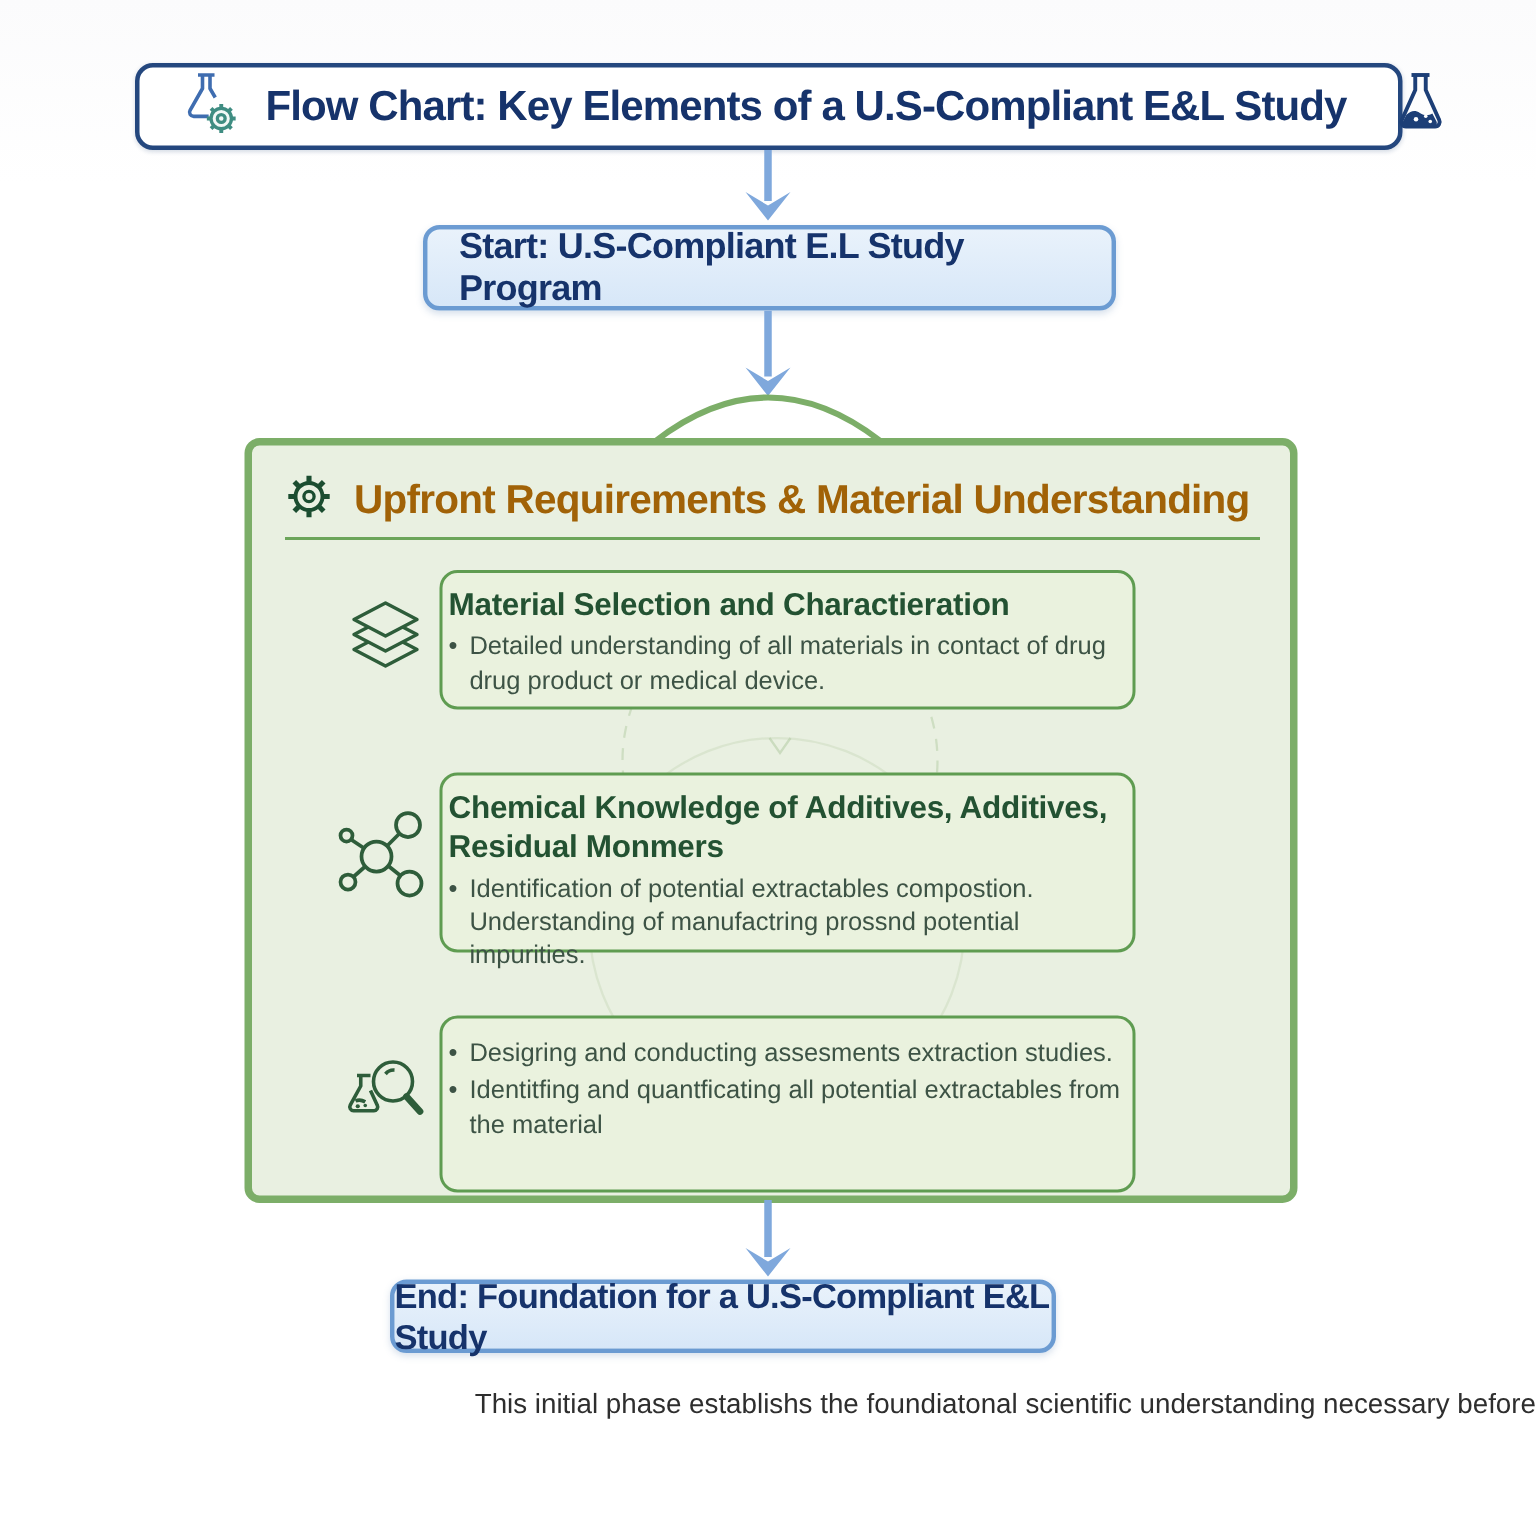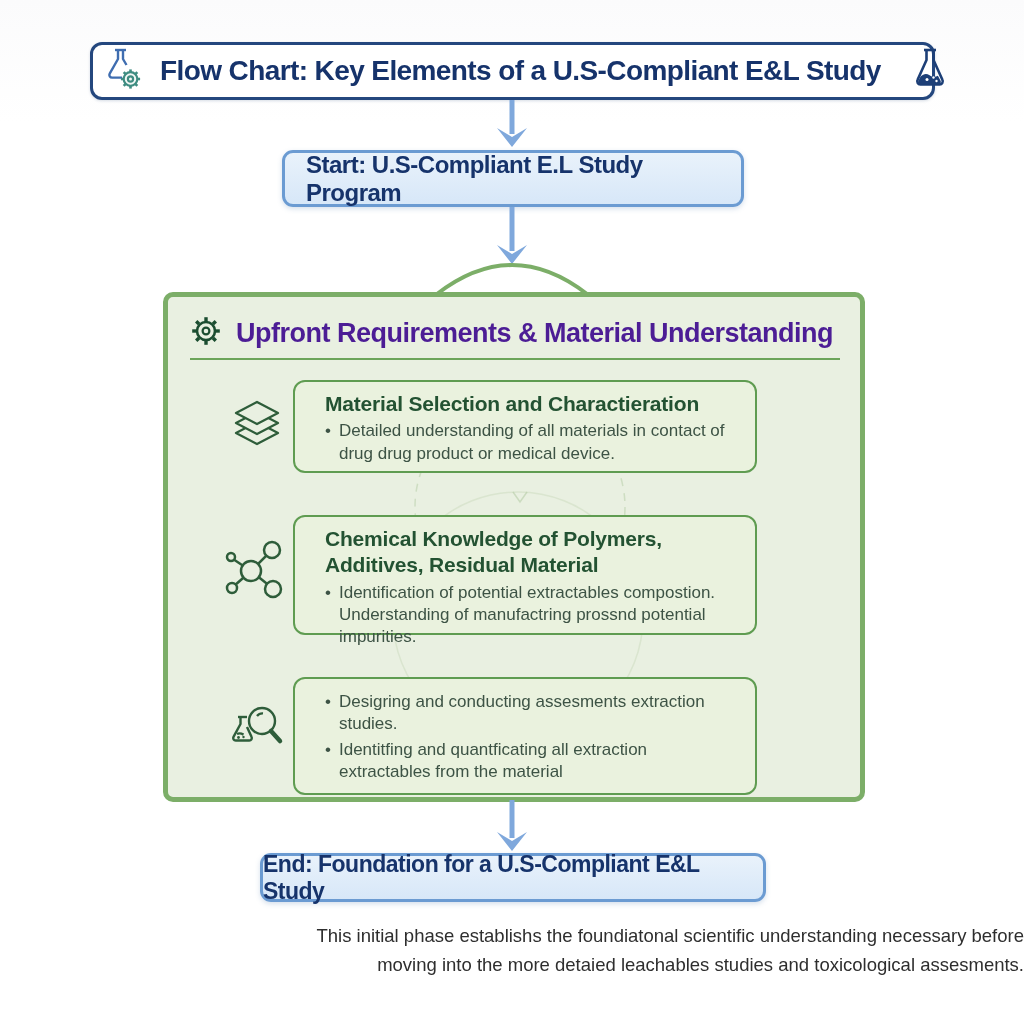--- a/index.html
+++ b/index.html
@@ -5,62 +5,62 @@
   html,body{margin:0;padding:0;background:#ffffff;}
   .canvas{
     position:relative;width:1024px;height:1024px;margin:0 auto;
     background:linear-gradient(180deg,#fbfbfc 0%,#ffffff 12%);
     font-family:"Liberation Sans",sans-serif;overflow:hidden;
   }
   
   .title-box{
     position:absolute;left:90px;top:42px;width:845px;height:58px;box-sizing:border-box;
     background:#ffffff;border:3px solid #24477e;border-radius:12px;
-    display:flex;align-items:center;padding:0 7px;gap:14px;
+    display:flex;align-items:center;padding:0 24px;gap:14px;
     box-shadow:0 1px 3px rgba(30,60,110,.18);
   }
   .title-text{
     font-size:28px;font-weight:bold;color:#16336b;letter-spacing:-0.6px;white-space:nowrap;
   }
   .title-box .spacer{flex:1;}
   
   .blue-node{
     position:absolute;box-sizing:border-box;border:3px solid #6b9bd2;border-radius:11px;
     background:linear-gradient(180deg,#e9f2fb 0%,#d7e7f8 100%);
     display:flex;align-items:center;justify-content:center;
     color:#16336b;font-weight:bold;letter-spacing:-0.5px;
     box-shadow:0 2px 5px rgba(90,130,180,.25);
   }
   .start-node{left:282px;top:150px;width:462px;height:57px;font-size:24px;padding-left:21px;}
-  .end-node{left:260px;top:853px;width:506px;height:49px;font-size:23px;justify-content:center;}
+  .end-node{left:260px;top:853px;width:444px;height:49px;font-size:23px;justify-content:center;}
   
   .arrow{position:absolute;left:492px;width:40px;}
   .arrow line{stroke:#7fa8dc;stroke-width:5;}
   .arrow polygon{fill:#7fa8dc;}
   .arc-bump{position:absolute;left:432px;top:260px;width:160px;height:36px;}
   
   .green-box{
     position:absolute;left:163px;top:292px;width:702px;height:510px;box-sizing:border-box;
     background:#e9f0e1;border:5px solid #7cae68;border-radius:10px;
   }
   .deco{position:absolute;left:0;top:0;width:100%;height:100%;z-index:0;pointer-events:none;}
   .section-header{
     position:absolute;left:20px;top:16px;display:flex;align-items:center;gap:12px;z-index:1;
   }
   .section-header-text{
-    font-size:27px;font-weight:bold;color:#4c1d95;letter-spacing:-0.5px;white-space:nowrap;
+    font-size:27px;font-weight:bold;color:#a16207;letter-spacing:-0.5px;white-space:nowrap;
   }
   .section-divider{
     position:absolute;left:22px;top:61px;width:650px;height:2px;background:#6ca55a;z-index:1;
   }
   .item-icon{position:absolute;z-index:1;}
   .sub-box{
     position:absolute;left:125px;width:464px;box-sizing:border-box;z-index:1;
     background:#eaf2de;border:2.5px solid #5f9c51;border-radius:12px;
-    padding:9px 30px;
+    padding:9px 4px;
   }
   .sub-title{
     font-size:21px;font-weight:bold;color:#235232;letter-spacing:-0.2px;line-height:1.25;
     margin-bottom:3px;
   }
   .bullet-row{display:flex;gap:8px;font-size:17px;color:#3d5345;line-height:1.32;margin-top:3px;}
   .bullet-dot{flex:0 0 auto;}
   
   .caption{
     position:absolute;left:0;top:922px;width:1024px;text-align:right;
@@ -187,21 +187,21 @@
           <line x1="28" y1="36" x2="11" y2="51"></line>
           <circle cx="28" cy="36" r="10" fill="#e9f0e1"></circle>
           <circle cx="49" cy="15" r="8" fill="#e9f0e1"></circle>
           <circle cx="50" cy="54" r="8" fill="#e9f0e1"></circle>
           <circle cx="8" cy="22" r="4" fill="#e9f0e1"></circle>
           <circle cx="9" cy="53" r="5" fill="#e9f0e1"></circle>
         </g>
       </svg>
     </span>
     <div class="sub-box" style="top:218px;height:120px">
-      <div class="sub-title">Chemical Knowledge of Polymers, Additives, Residual Material</div>
+      <div class="sub-title">Chemical Knowledge of Additives, Additives, Residual Monmers</div>
       <div class="bullet-row">
         <span class="bullet-dot">•</span>
         <span>Identification of potential extractables compostion. Understanding of manufactring prossnd potential impurities.</span>
       </div>
     </div>
 
     <span class="item-icon" style="left:56px;top:402px">
       <svg width="64" height="64" viewBox="0 0 64 64">
         <g fill="none" stroke="#2e5d3a" stroke-width="2.4" stroke-linejoin="round">
           <path d="M14 18h9"></path>
@@ -215,32 +215,31 @@
         <circle cx="19.5" cy="38" r="1.2" fill="#2e5d3a"></circle>
       </svg>
     </span>
     <div class="sub-box" style="top:380px;height:118px">
       <div class="bullet-row">
         <span class="bullet-dot">•</span>
         <span>Desigring and conducting assesments extraction studies.</span>
       </div>
       <div class="bullet-row">
         <span class="bullet-dot">•</span>
-        <span>Identitfing and quantficating all extraction extractables from the material</span>
+        <span>Identitfing and quantficating all potential extractables from the material</span>
       </div>
     </div>
   </div>
 
   <svg class="arrow" style="top:800px" width="40" height="52" viewBox="0 0 40 52">
     <line x1="20" y1="0" x2="20" y2="38"></line>
     <polygon points="5,32 20,51 35,32 20,41"></polygon>
   </svg>
 
   <div class="blue-node end-node">
     <span>End: Foundation for a U.S-Compliant E&amp;L Study</span>
   </div>
 
   <div class="caption">
     <div>This initial phase establishs the foundiatonal scientific understanding necessary before</div>
-    <div>moving into the more detaied leachables studies and toxicological assesments.</div>
   </div>
 
 </div>
 
 </body></html>

